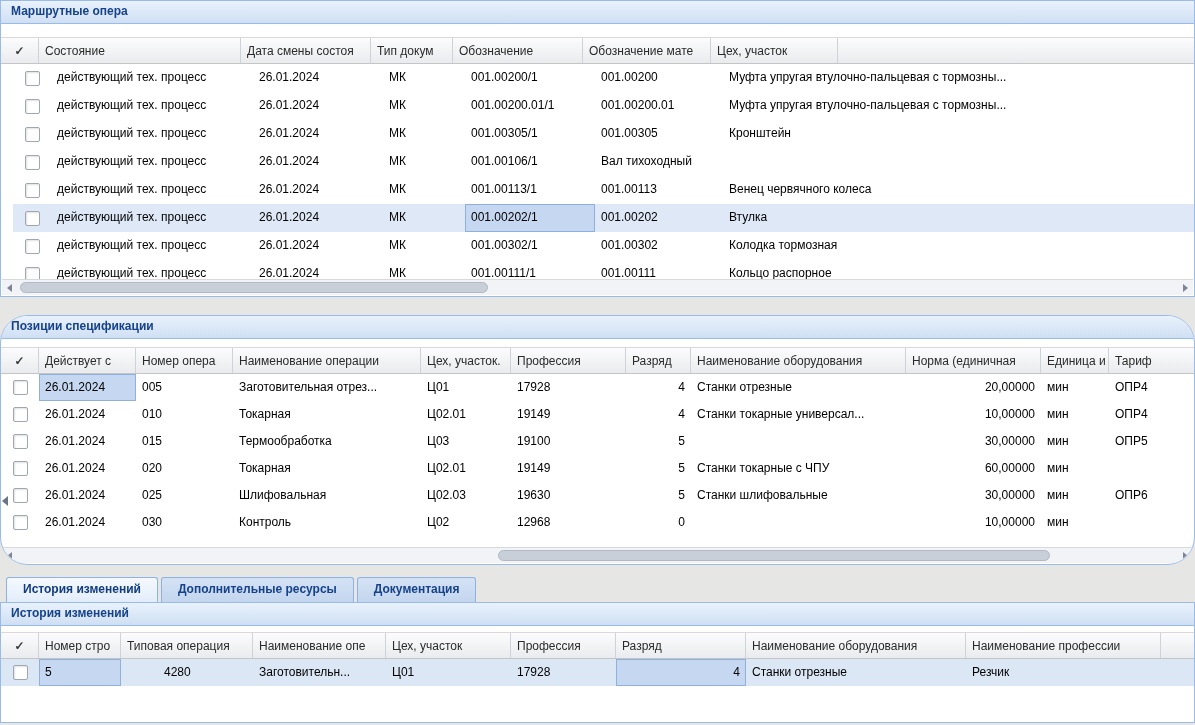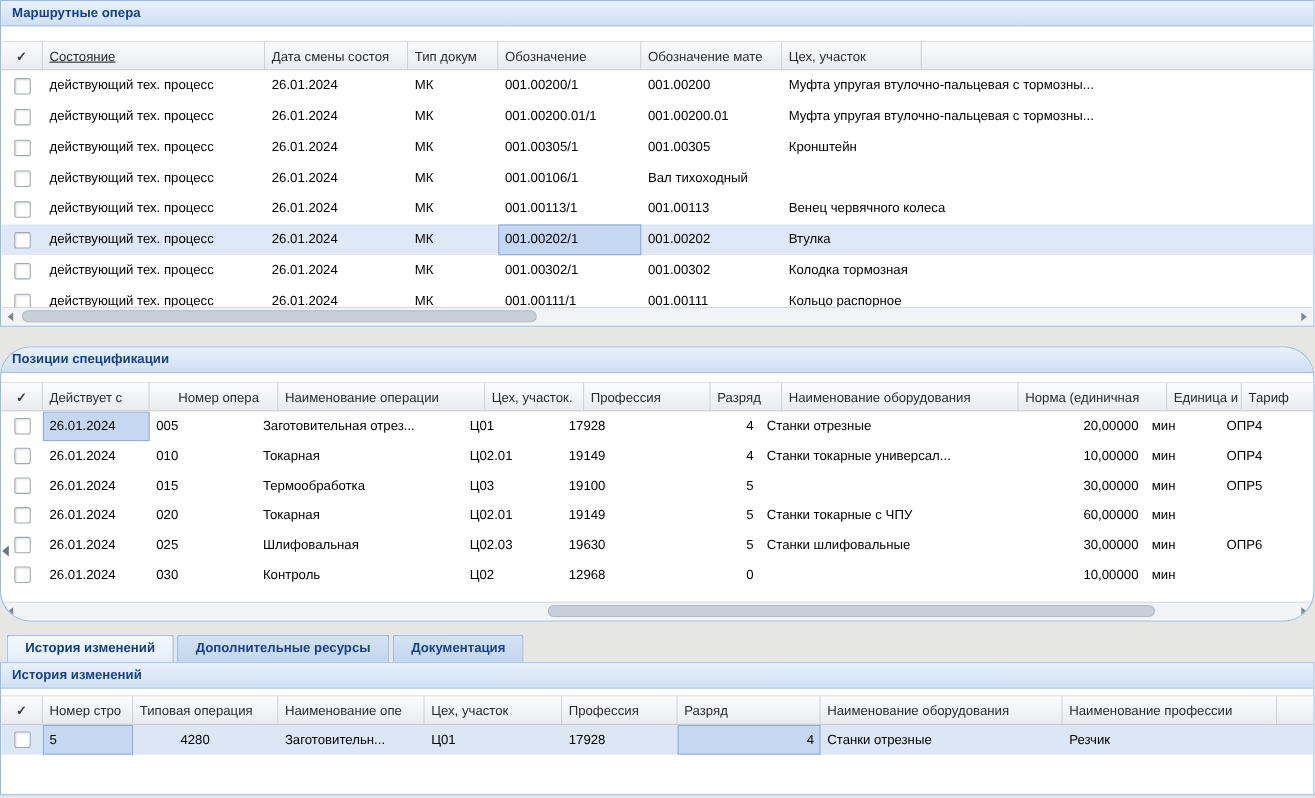--- a/index.html
+++ b/index.html
@@ -33,21 +33,21 @@
     background:linear-gradient(#fcfcfd,#e9ebee);
     border-top:1px solid #d9d9d9;border-bottom:1px solid #c5c5c5;
     box-sizing:border-box;
   }
   .hcell{
     box-sizing:border-box;padding:0 6px;border-right:1px solid #cfd2d6;
     white-space:nowrap;overflow:hidden;color:#2b2b2b;flex:none;
   }
   .hcell.chk{width:38px;text-align:center;padding:0;font-weight:bold;color:#3a3a3a;}
   .gbody{overflow:hidden;}
-  #route-grid .gbody{height:217px;}
+  #route-grid .gbody{height:217px;margin-left:12px;}
   #spec-grid .gbody{height:175px;}
   #hist-grid .gbody{height:66px;}
   .grow{display:flex;height:27px;line-height:26px;min-width:1197px;background:#fff;}
   #route-grid .grow{height:28px;line-height:27px;}
   .grow.sel{background:#dfe8f6;}
   #hist-grid .grow.sel{background:#dce7f5;}
   .cell{
     box-sizing:border-box;padding:0 6px;white-space:nowrap;overflow:hidden;
     color:#000;flex:none;
   }
@@ -104,21 +104,21 @@
 </head>
 <body>
 
 <div class="panel" id="panel-route">
   <div class="phead">
     <span>Маршрутные опера</span>
   </div>
   <div class="grid" id="route-grid">
       <div class="ghead">
         <div class="hcell chk">✓</div>
-        <div class="hcell" style="width: 202px; text-decoration: underline;">Состояние</div>
+        <div class="hcell" style="width: 202px;">Состояние</div>
         <div class="hcell" style="width: 130px;">Дата смены состоя</div>
         <div class="hcell" style="width: 82px;">Тип докум</div>
         <div class="hcell" style="width: 130px;">Обозначение</div>
         <div class="hcell" style="width: 128px;">Обозначение мате</div>
         <div class="hcell" style="width: 127px;">Цех, участок</div>
       </div>
       <div class="gbody">
         <div class="grow">
           <div class="cell chk">
             <span class="checkbox"></span>
@@ -228,21 +228,21 @@
 <div class="splitter" id="split-1"></div>
 
 <div class="panel" id="panel-spec">
   <div class="phead">
     <span>Позиции спецификации</span>
   </div>
   <div class="grid" id="spec-grid">
       <div class="ghead">
         <div class="hcell chk">✓</div>
         <div class="hcell" style="width: 97px;">Действует с</div>
-        <div class="hcell" style="width: 97px; margin-left: 20px;">Номер опера</div>
+        <div class="hcell" style="width: 97px;">Номер опера</div>
         <div class="hcell" style="width: 188px;">Наименование операции</div>
         <div class="hcell" style="width: 90px;">Цех, участок.</div>
         <div class="hcell" style="width: 115px;">Профессия</div>
         <div class="hcell" style="width: 65px;">Разряд</div>
         <div class="hcell" style="width: 215px;">Наименование оборудования</div>
         <div class="hcell" style="width: 135px;">Норма (единичная</div>
         <div class="hcell" style="width: 68px;">Единица и</div>
         <div class="hcell" style="width: 89px;">Тариф</div>
       </div>
       <div class="gbody">

